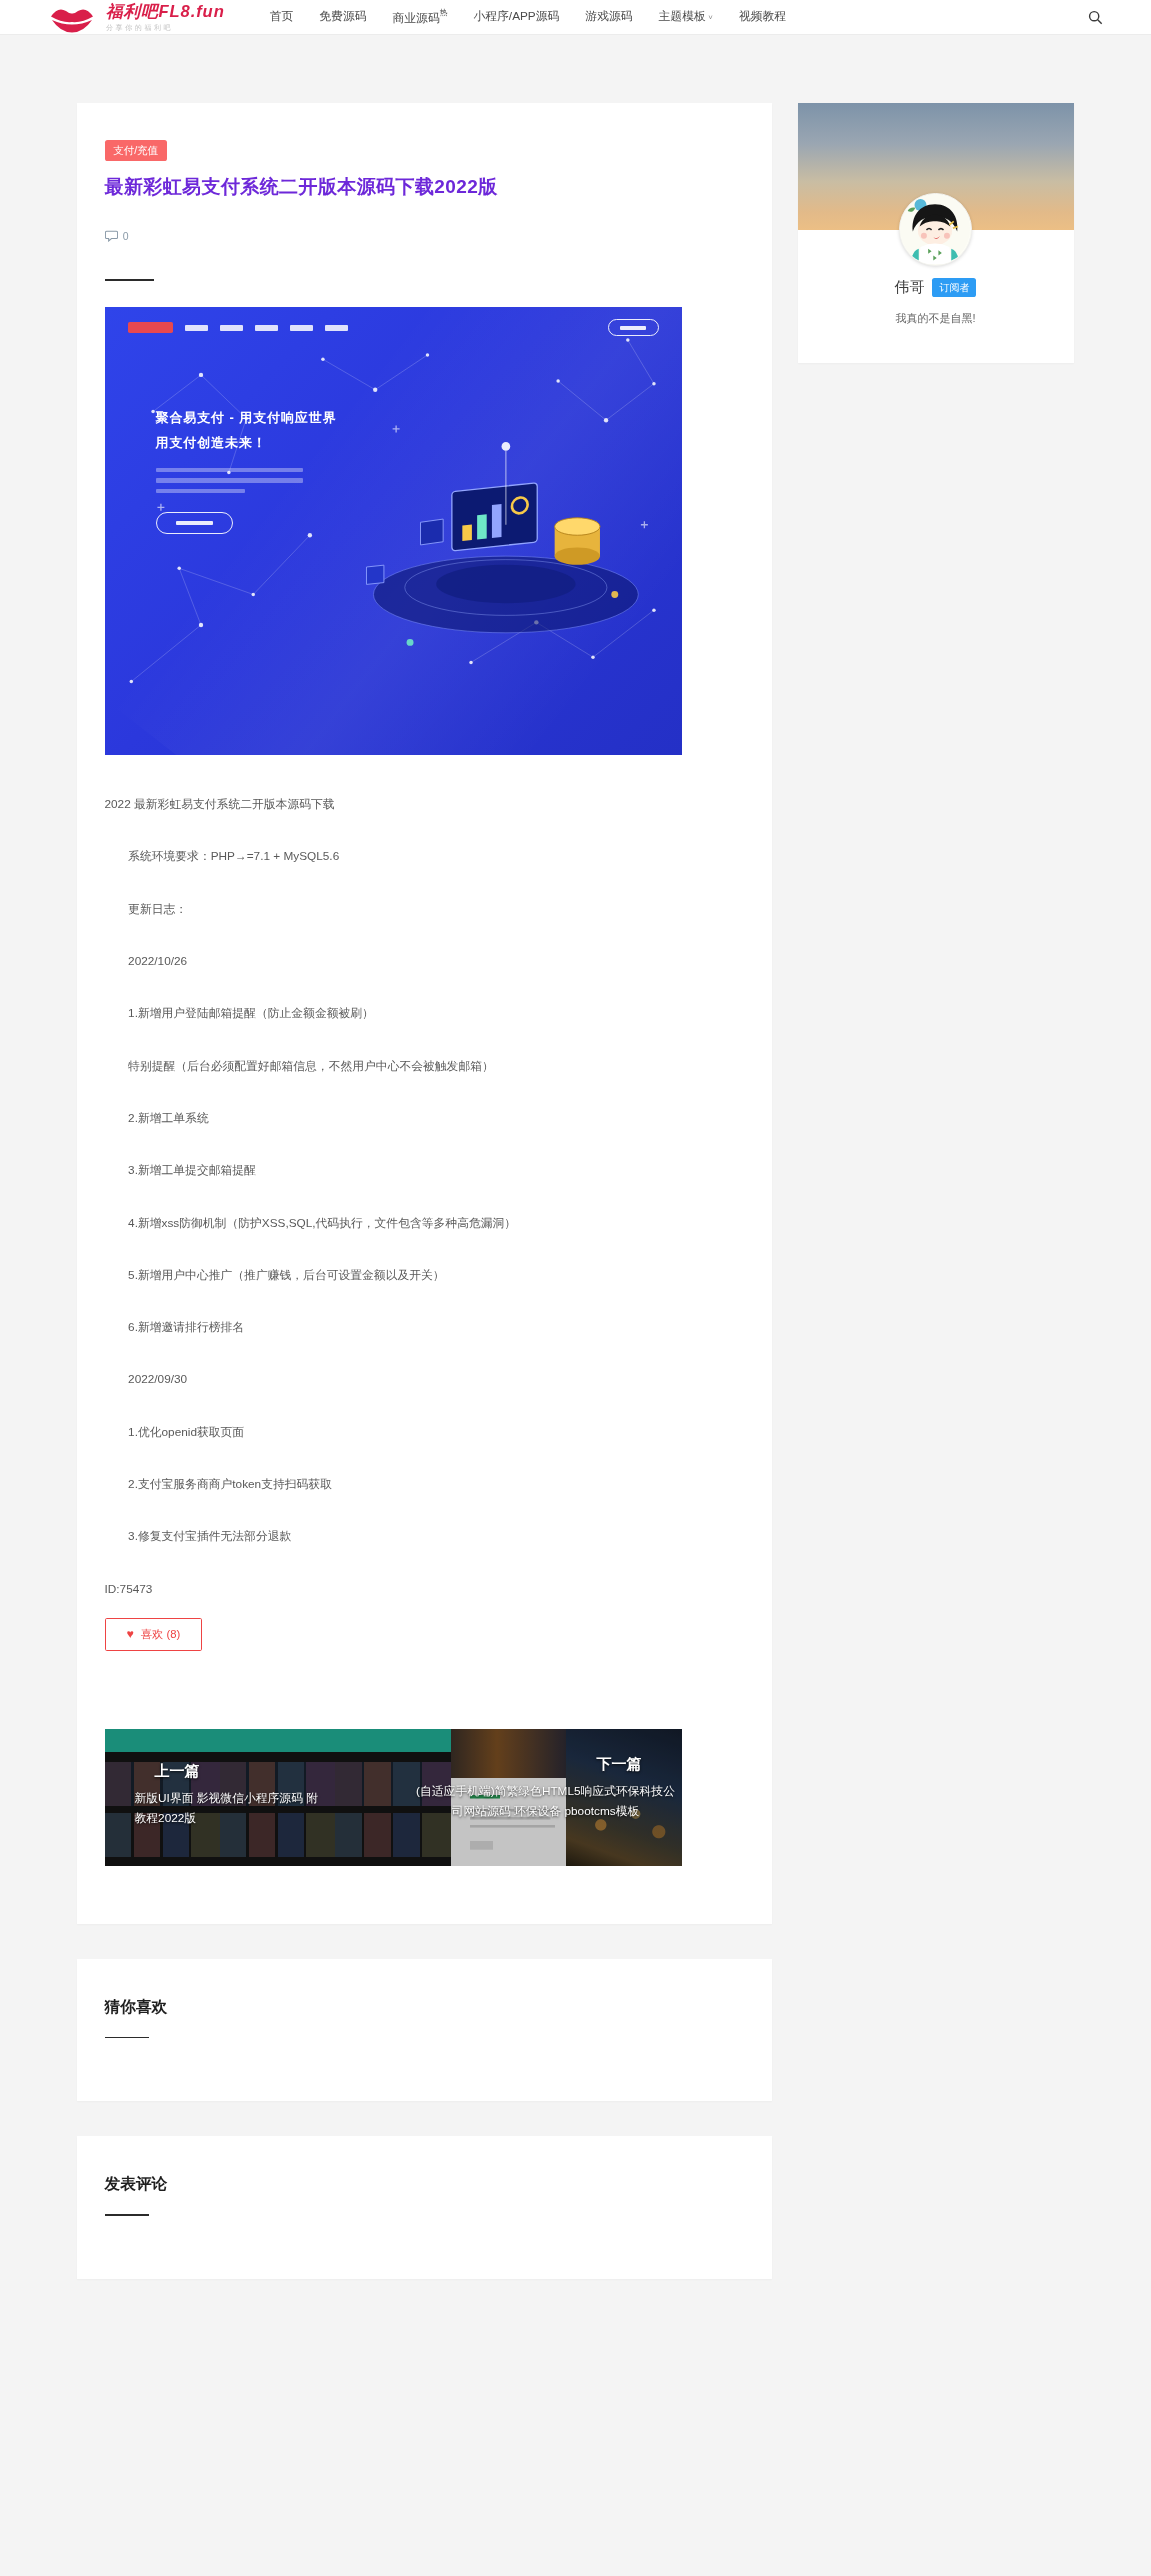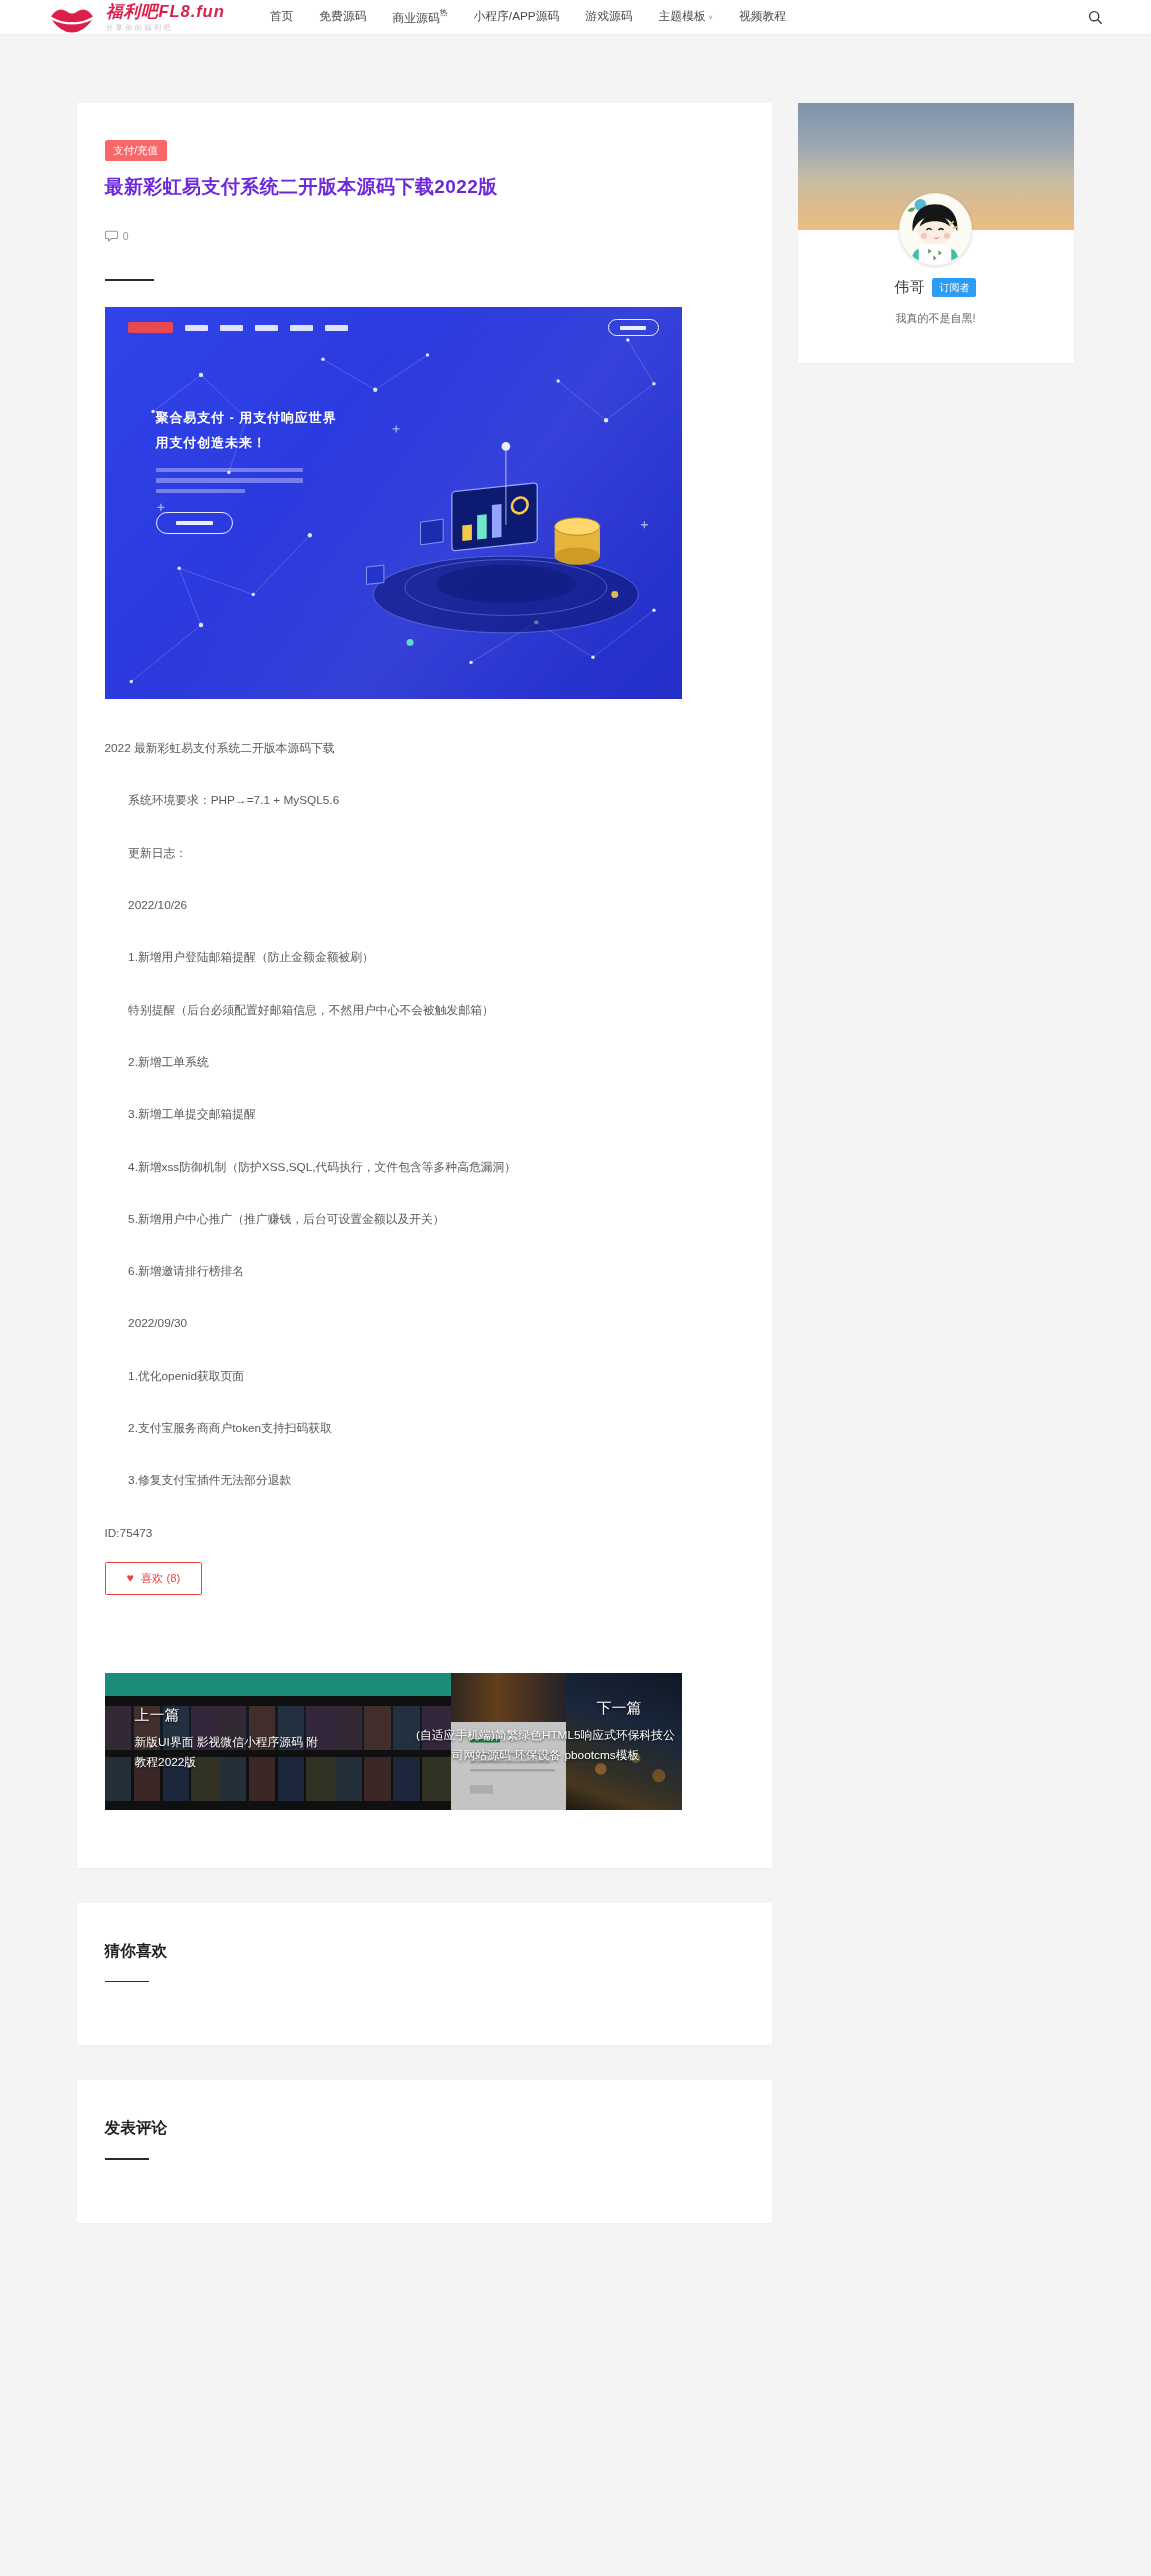--- a/index.html
+++ b/index.html
@@ -31,21 +31,21 @@
   .article-card { padding:37px 28px 58px; }
 
   
   .cat-badge { display:inline-block; background:#f96868; color:#fff; font-size:10.5px; padding:3.5px 8.7px; border-radius:2.6px; cursor:pointer; }
   .post-title { font-size:19px; color:#6d28d9; font-weight:bold; margin-top:13px; letter-spacing:0.4px; }
   .post-meta { display:flex; align-items:center; gap:5.2px; margin-top:30px; }
   .post-meta .cnt { font-size:10.5px; color:#8a9aa8; }
   .title-divider { width:49px; height:1.7px; background:#2b2b2b; margin-top:37px; }
 
   
-  .featured { position:relative; width:577px; height:392px; margin-top:26px; overflow:hidden;
+  .featured { position:relative; width:577px; height:448px; margin-top:26px; overflow:hidden;
     background:linear-gradient(135deg,#2f44ea 0%,#2b38dc 45%,#2430c6 100%); }
   .featured .streak { position:absolute; width:366px; height:785px; background:linear-gradient(90deg,rgba(255,255,255,0) 0%,rgba(255,255,255,0.06) 50%,rgba(255,255,255,0) 100%); transform:rotate(38deg); top:-192px; left:209px; }
   .banner-nav { position:absolute; top:12.2px; left:23px; right:23px; display:flex; align-items:center; gap:12.2px; }
   .banner-logo { width:45px; height:11.3px; background:#e8484f; border-radius:1.7px; }
   .banner-navbar { width:23px; height:6.1px; background:rgba(255,255,255,0.85); border-radius:0.9px; }
   .banner-cta-top { margin-left:auto; width:51px; height:17.4px; border:0.9px solid rgba(255,255,255,0.9); border-radius:8.7px; display:flex; align-items:center; justify-content:center; }
   .banner-cta-top i { display:block; width:26px; height:4.4px; background:rgba(255,255,255,0.9); border-radius:0.9px; }
   .banner-copy { position:absolute; left:51px; top:98px; z-index:2; }
   .banner-h { color:#fff; font-size:13px; font-weight:bold; line-height:1.95; letter-spacing:0.9px; }
   .banner-sub { margin-top:12.2px; }
@@ -81,21 +81,21 @@
       linear-gradient(#c9c9c9,#c9c9c9) 19px 96px/74% 2.6px no-repeat,
       linear-gradient(#d4d4d4,#d4d4d4) 19px 112px/23px 8.7px no-repeat,
       #efefef; }
   .t-industrial { background:
       radial-gradient(circle at 30% 70%,rgba(255,170,60,0.5) 0 5.2px,transparent 6.1px),
       radial-gradient(circle at 60% 62%,rgba(255,200,90,0.45) 0 4.4px,transparent 5.2px),
       radial-gradient(circle at 80% 75%,rgba(255,160,40,0.4) 0 6.1px,transparent 7px),
       linear-gradient(200deg,#141d2c 0%,#1f3049 38%,#3c3a30 68%,#574427 84%,#241e12 100%); }
   .postnav-shade { position:absolute; inset:0; background:rgba(0,0,0,0.18); }
   .pn { position:absolute; z-index:3; text-decoration:none; cursor:pointer; color:#fff; text-shadow:0 0.9px 2.6px rgba(0,0,0,0.8); }
-  .pn-label { display:block; font-size:15px; font-weight:normal; }
+  .pn-label { display:block; font-size:15px; font-weight:bold;margin-left:20px; }
   .pn-title { display:block; font-size:11.8px; line-height:1.75; margin-top:7px; }
   .pn.prev { left:30px; top:33px; width:192px; }
   .pn.next { right:5px; top:26px; width:262px; text-align:center; }
   .pn.next .pn-label { text-align:right; padding-right:35px; }
 
   
   .section-card { padding:38px 28px 63px; }
   .section-title { font-size:15.7px; color:#1f1f1f; font-weight:bold; }
   .h-divider { width:44px; height:1.7px; background:#2b2b2b; margin-top:19px; }
 

